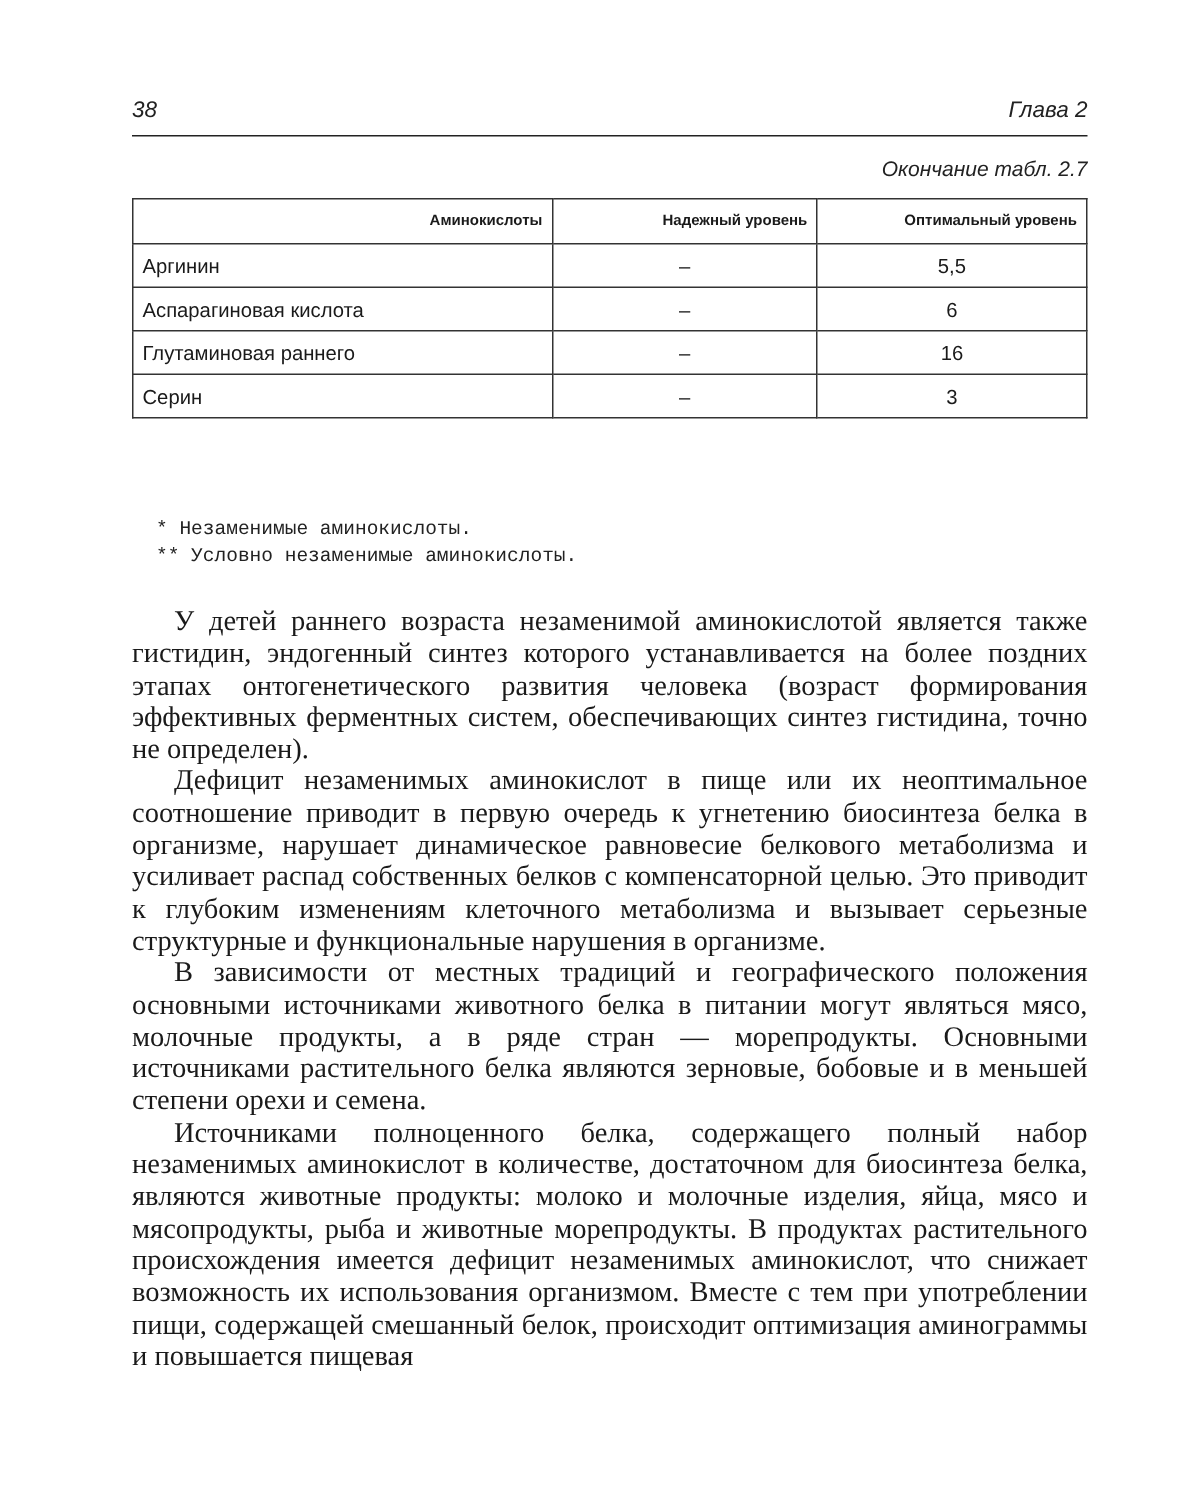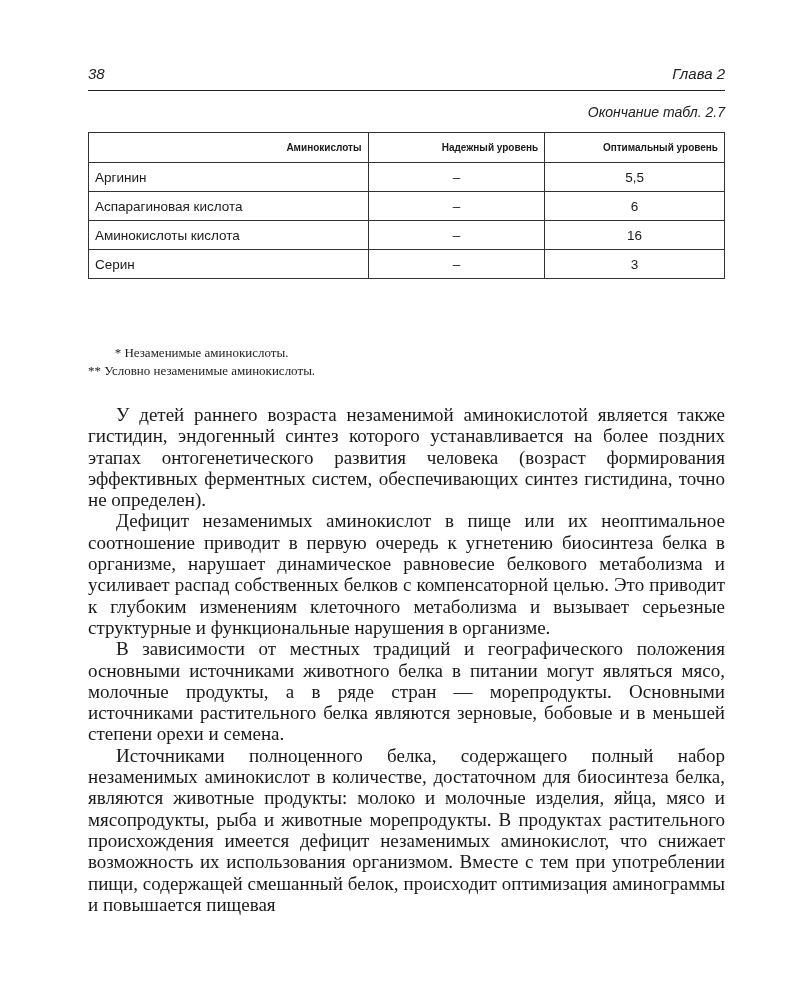--- a/index.html
+++ b/index.html
@@ -27,24 +27,23 @@
       color: #1a1a1a;
     }
     table.data th, table.data td {
       border: 1px solid #333; height: 28px; padding: 0 6px;
     }
     table.data th { font-weight: bold; text-align: right; font-size: 10px; height: 29px; }
     table.data td.name { text-align: left; border-radius: 13px; }
     table.data td.c { text-align: center; }
     col.c1 { width: 280px; } col.c2 { width: 177px; } col.c3 { width: 180px; }
     .footnotes {
-      position: absolute; left: 88px; top: 344px;
-      font-family: Liberation Serif, serif; font-size: 13px; line-height: 18px;
+      position: absolute; left: 104px; top: 344px;
+      font-family: Liberation Mono, monospace; font-size: 13px; line-height: 18px;
       color: #222;
-      text-align: center;
     }
     .body-text {
       position: absolute; left: 88px; top: 404px; width: 637px;
       font-family: "Liberation Serif", serif; font-size: 19px;
       line-height: 21.3px; color: #1a1a1a;
       text-align: justify; hyphens: manual;
     }
     .body-text p { margin: 0; text-indent: 28px; }
   </style>
 </head>
@@ -75,21 +74,21 @@
       <td class="name">Аргинин</td>
       <td class="c">–</td>
       <td class="c">5,5</td>
     </tr>
     <tr>
       <td class="name">Аспарагиновая кислота</td>
       <td class="c">–</td>
       <td class="c">6</td>
     </tr>
     <tr>
-      <td class="name">Аминокислоты кислота</td>
+      <td class="name">Глутаминовая раннего</td>
       <td class="c">–</td>
       <td class="c">16</td>
     </tr>
     <tr>
       <td class="name">Серин</td>
       <td class="c">–</td>
       <td class="c">3</td>
     </tr>
   </tbody>
 </table>

